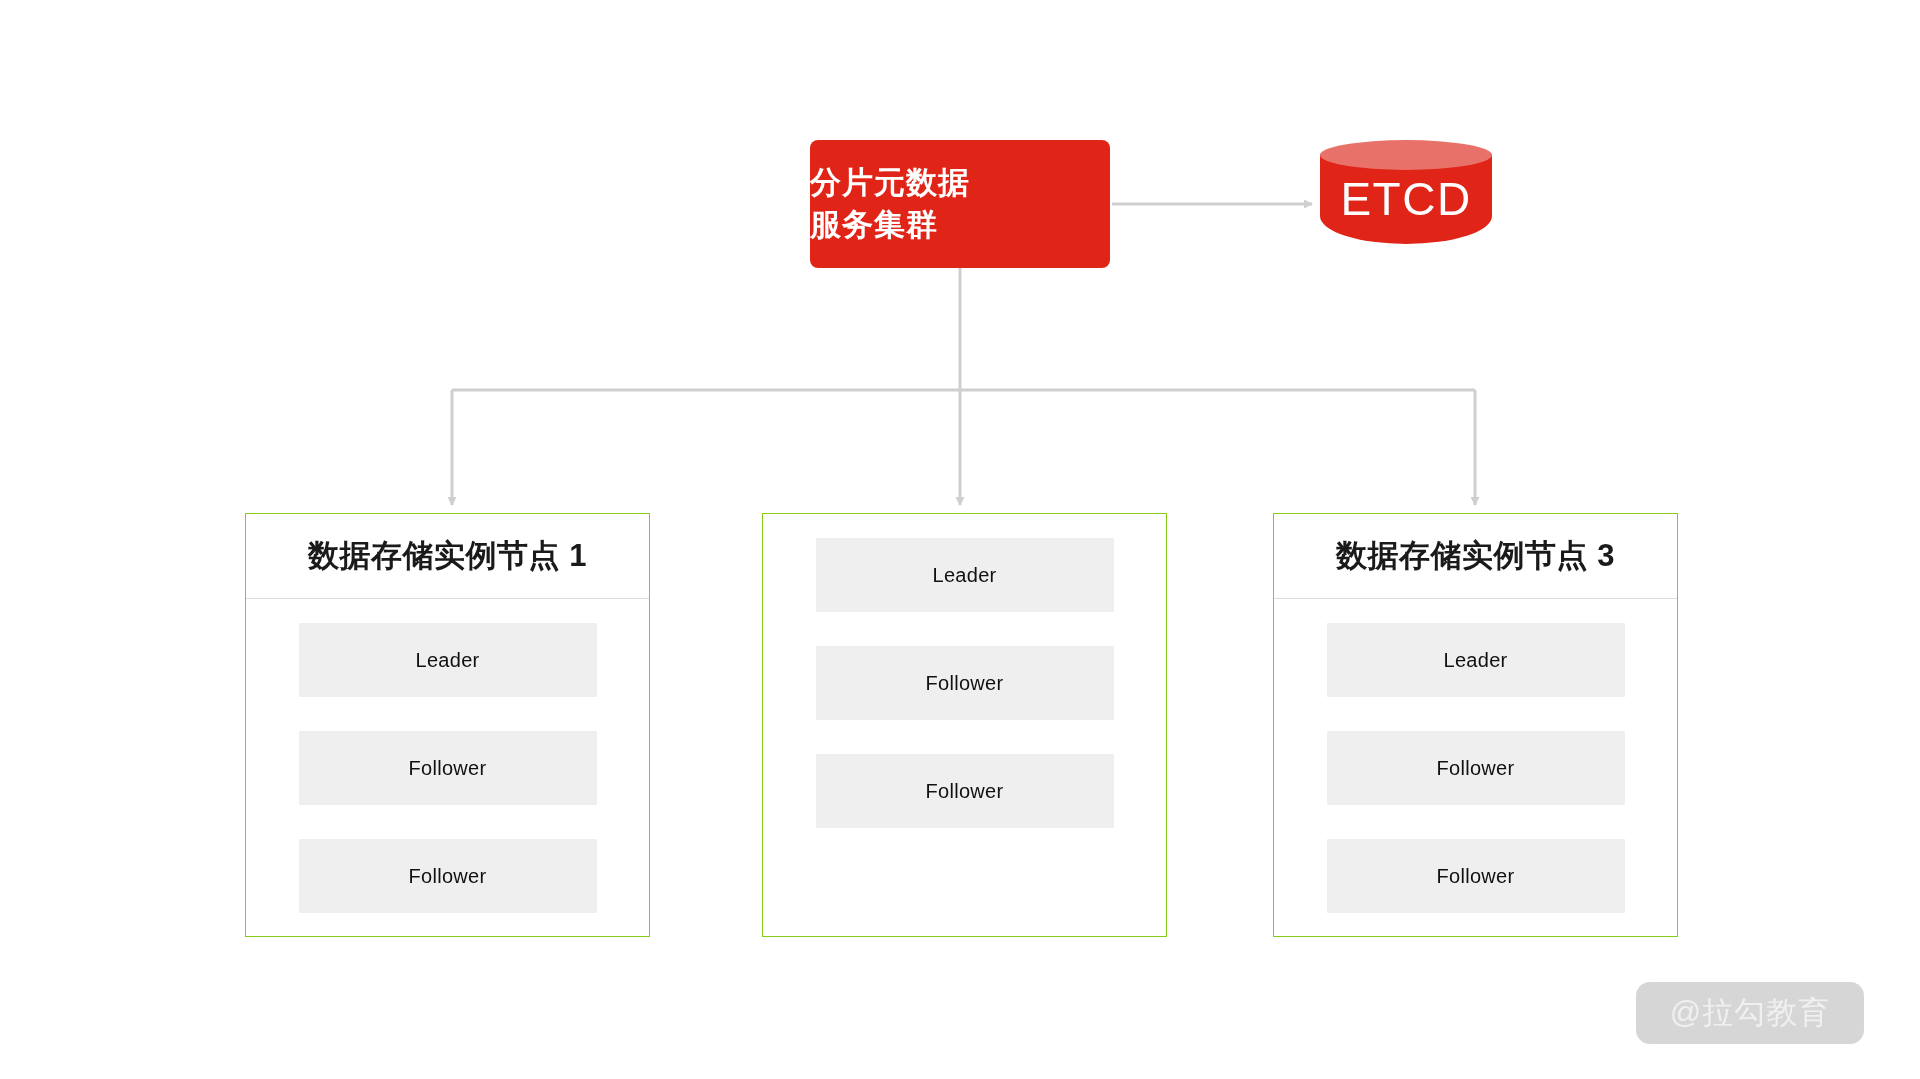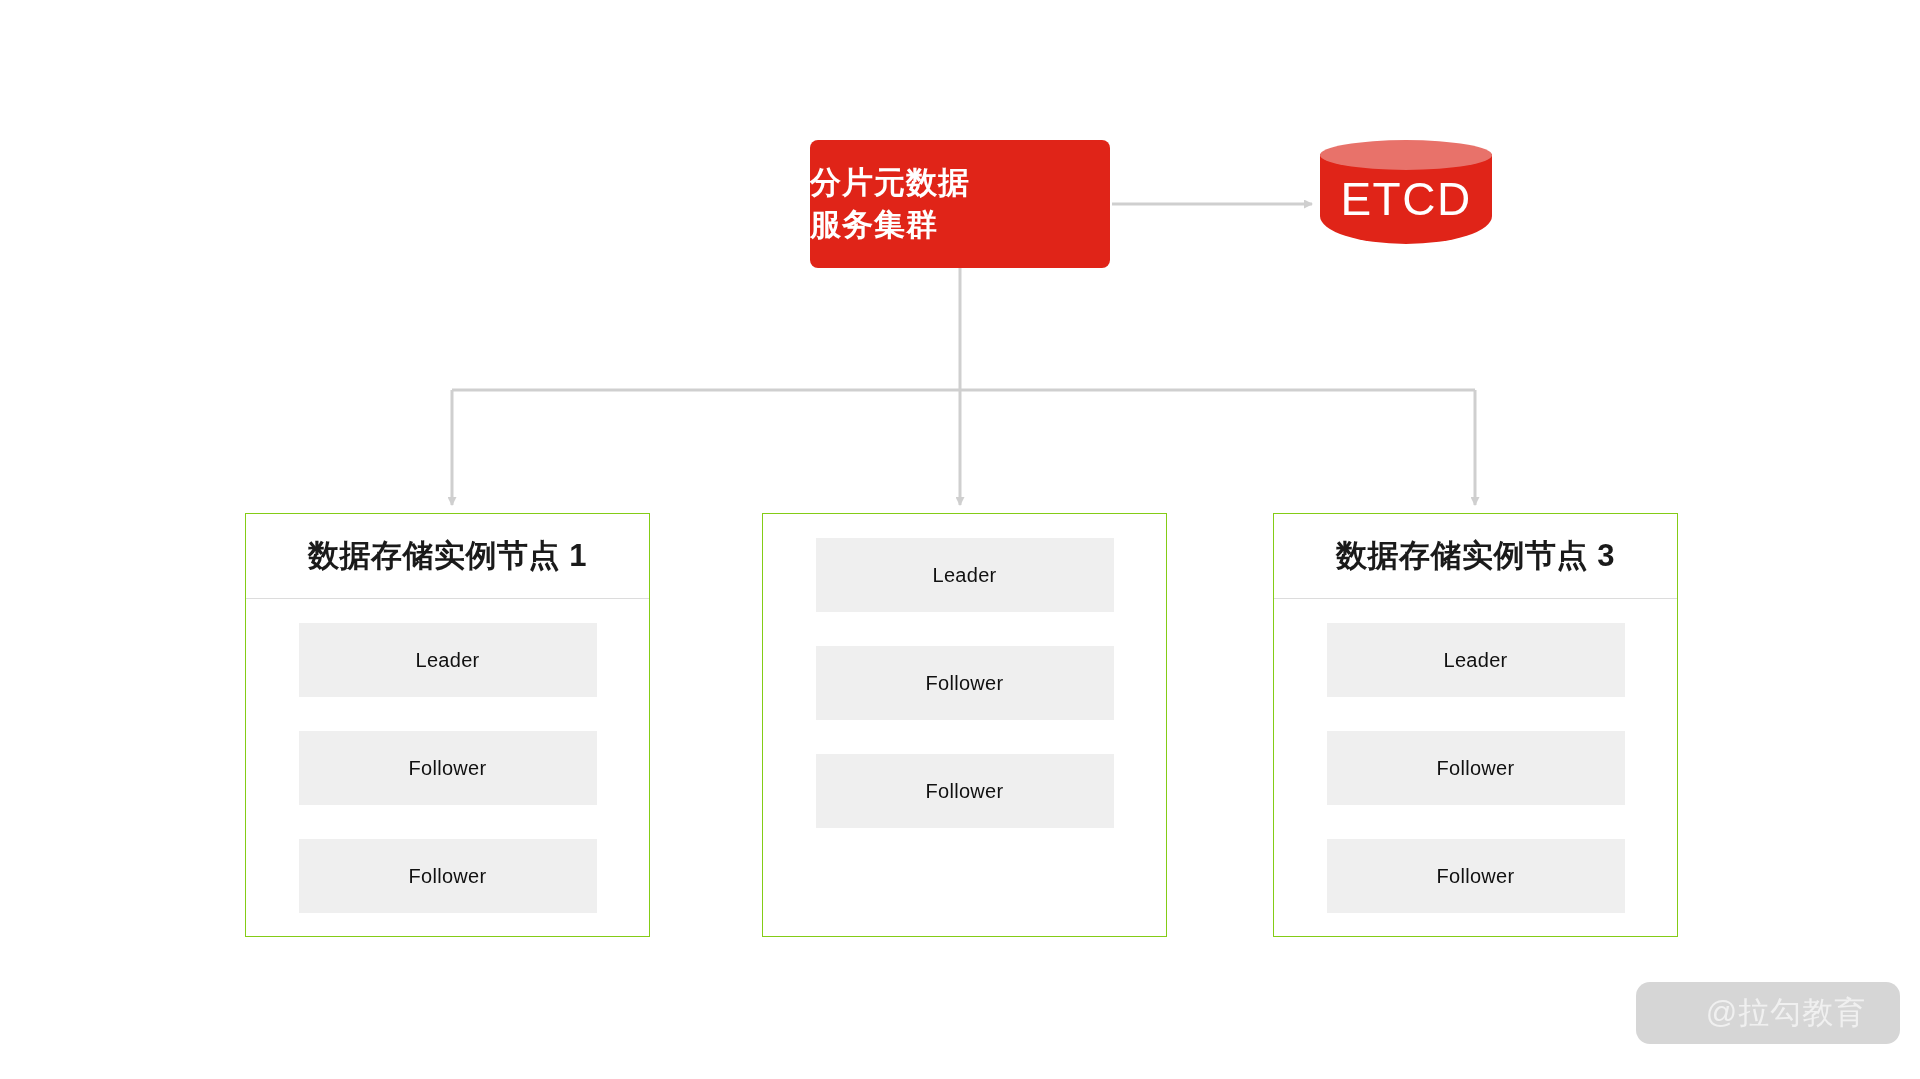--- a/index.html
+++ b/index.html
@@ -155,21 +155,20 @@
     position: absolute;
     left: 1636px;
     top: 982px;
     width: 228px;
     height: 62px;
     background: #d6d6d6;
     border-radius: 14px;
     display: flex;
     align-items: center;
     justify-content: center;
-    padding-left: 36px;
   }
   .watermark span {
     font-size: 31px;
     color: #f0f0f0;
     letter-spacing: 1px;
     font-weight: 400;
     white-space: nowrap;
   }
 </style>
 </head>

